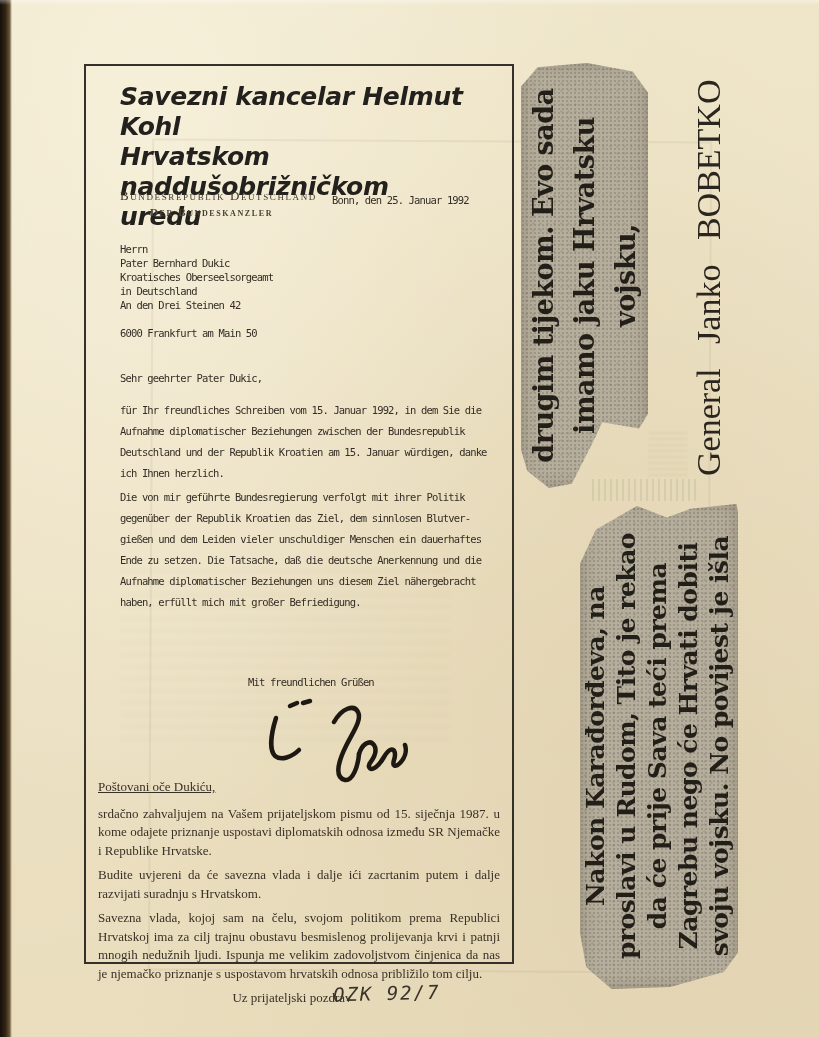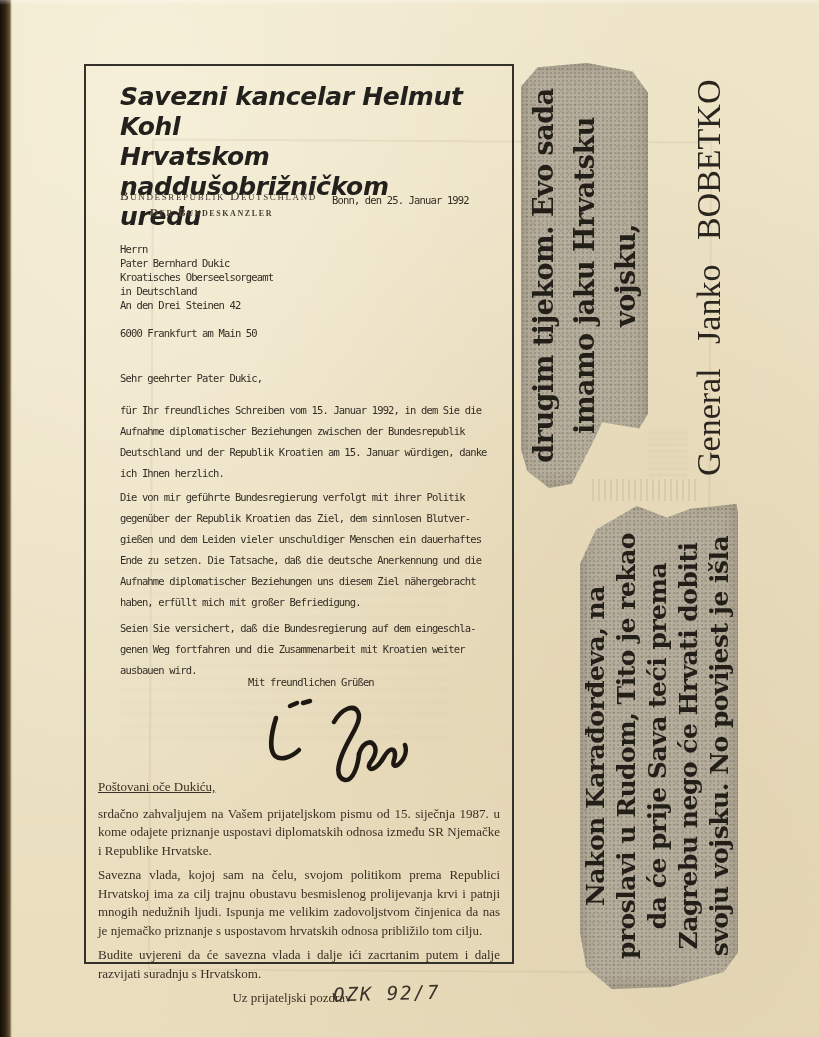--- a/index.html
+++ b/index.html
@@ -110,40 +110,37 @@
   <div class="abs type p1">für Ihr freundliches Schreiben vom 15. Januar 1992, in dem Sie die
 Aufnahme diplomatischer Beziehungen zwischen der Bundesrepublik
 Deutschland und der Republik Kroatien am 15. Januar würdigen, danke
 ich Ihnen herzlich.</div>
   <div class="abs type p2">Die von mir geführte Bundesregierung verfolgt mit ihrer Politik
 gegenüber der Republik Kroatien das Ziel, dem sinnlosen Blutver-
 gießen und dem Leiden vieler unschuldiger Menschen ein dauerhaftes
 Ende zu setzen. Die Tatsache, daß die deutsche Anerkennung und die
 Aufnahme diplomatischer Beziehungen uns diesem Ziel nähergebracht
 haben, erfüllt mich mit großer Befriedigung.</div>
-  <div class="abs type p3">Seien Sie versichert, daß die Bundesregierung auf dem eingeschla-
-genen Weg fortfahren und die Zusammenarbeit mit Kroatien weiter
-ausbauen wird.</div>
   <div class="abs type close">Mit freundlichen Grüßen</div>
 
   <svg class="abs sig" width="160" height="92" viewBox="0 0 160 92">
     <g fill="none" stroke="#1d1812" stroke-width="4.5" stroke-linecap="round" stroke-linejoin="round">
       <path d="M22,26 C17,42 15,58 21,64 C27,69 38,65 45,58"></path>
       <path d="M36,14 l7,-3"></path>
       <path d="M49,11 l7,-2"></path>
       <path d="M80,30 C88,16 100,12 104,20 C108,28 99,40 92,54 C83,72 81,86 91,88 C99,89 104,74 105,62"></path>
       <path d="M105,62 C108,52 116,47 120,53 C124,59 119,67 116,71 C113,76 117,79 122,75 C129,70 131,60 136,58 C141,56 142,62 140,68 C138,74 141,76 146,71 C151,66 153,59 151,53"></path>
     </g>
   </svg>
 
   <div class="abs cro">
     <p class="cs">Poštovani oče Dukiću,</p>
     <p>srdačno zahvaljujem na Vašem prijateljskom pismu od 15. siječnja 1987. u kome odajete priznanje uspostavi diplomatskih odnosa između SR Njemačke i Republike Hrvatske.</p>
+    <p>Budite uvjereni da će savezna vlada i dalje ići zacrtanim putem i dalje razvijati suradnju s Hrvatskom.</p>
     <p>Savezna vlada, kojoj sam na čelu, svojom politikom prema Republici Hrvatskoj ima za cilj trajnu obustavu besmislenog prolijevanja krvi i patnji mnogih nedužnih ljudi. Ispunja me velikim zadovoljstvom činjenica da nas je njemačko priznanje s uspostavom hrvatskih odnosa približilo tom cilju.</p>
-    <p>Budite uvjereni da će savezna vlada i dalje ići zacrtanim putem i dalje razvijati suradnju s Hrvatskom.</p>
     <p class="cc">Uz prijateljski pozdrav</p>
   </div>
 </div>
 
 <div class="abs archive">OZK 92/7</div>
 
 <div class="abs clip clip-top">
   <div class="rot">drugim tijekom. Evo sada
 imamo jaku Hrvatsku vojsku,
 a ja sam hrvatski general</div>

